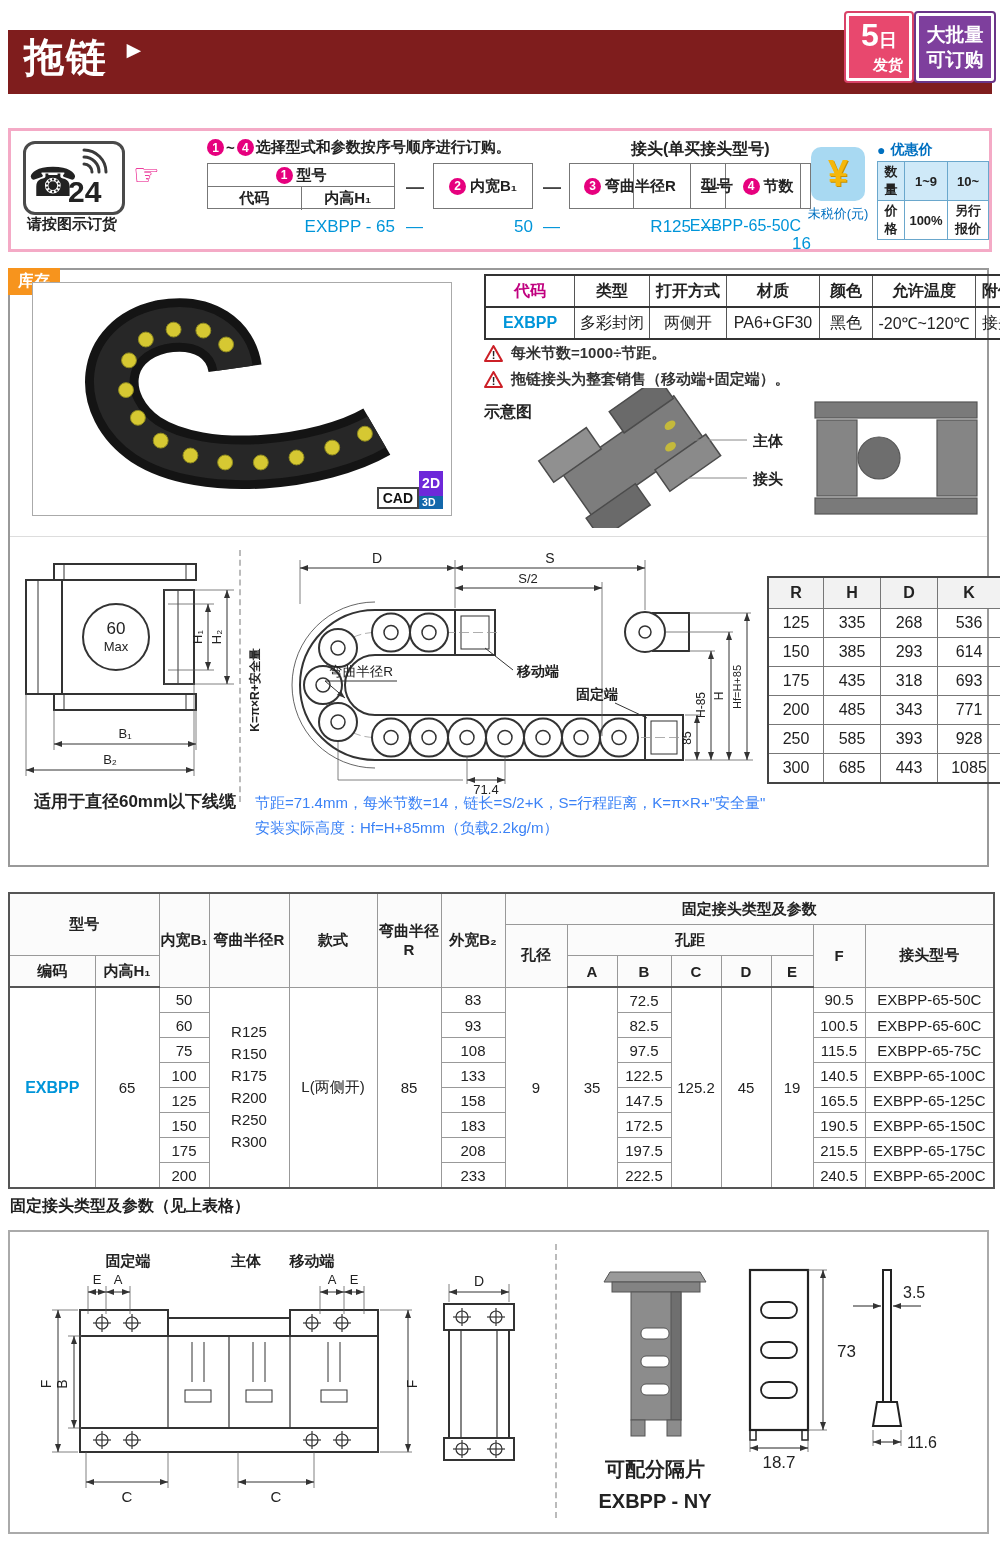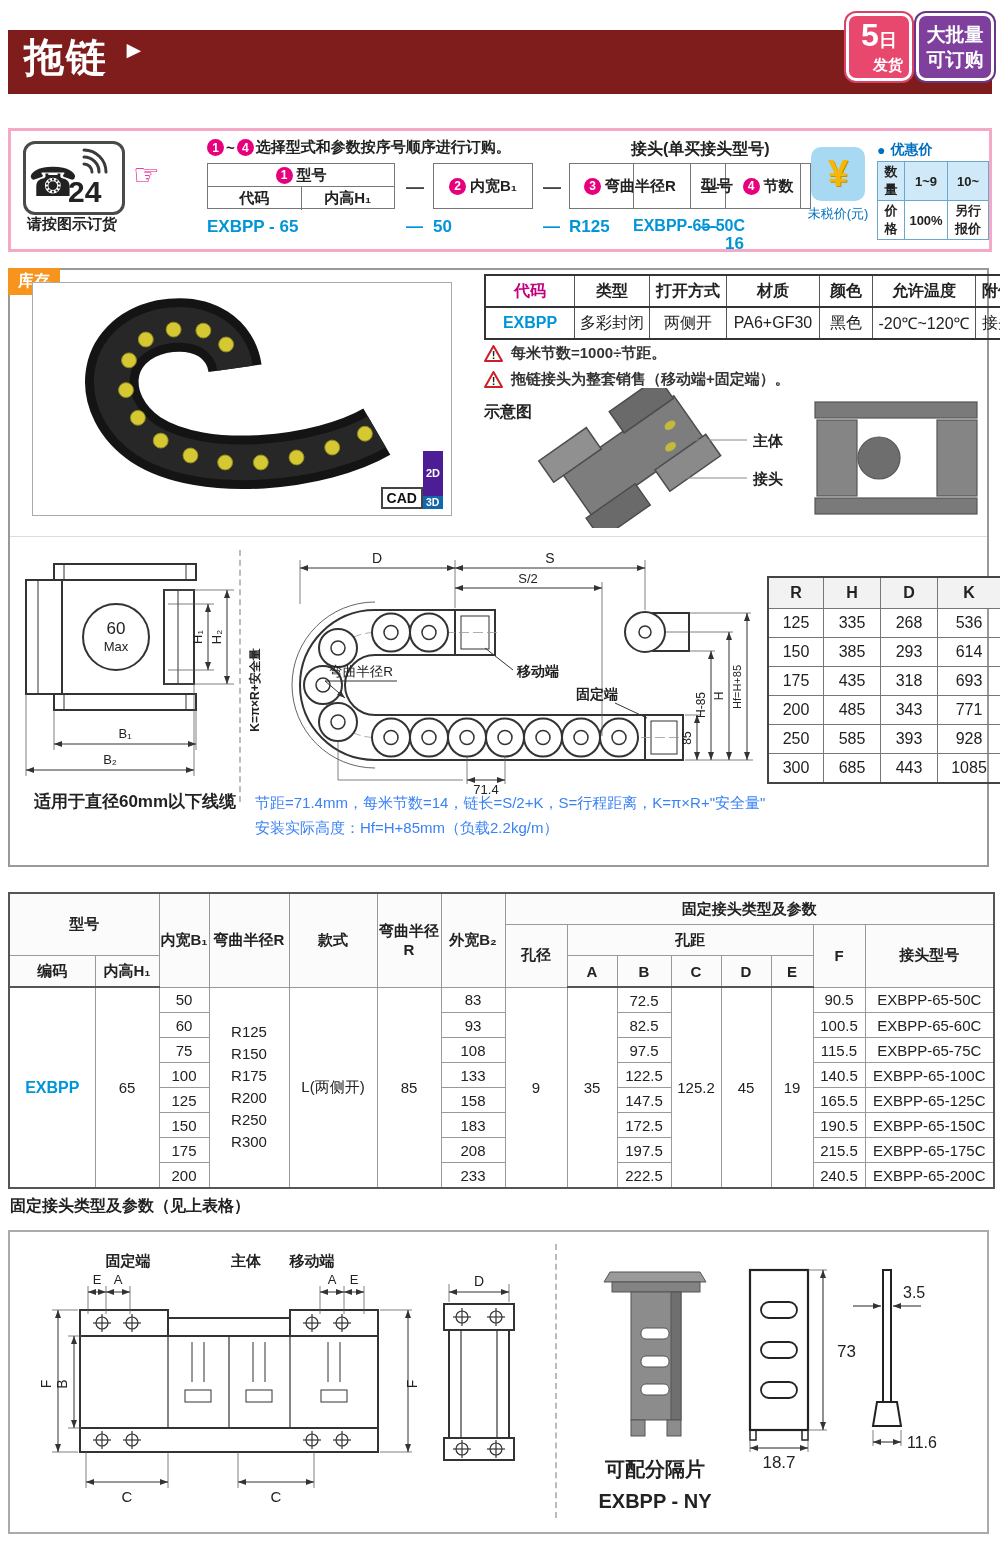--- a/index.html
+++ b/index.html
@@ -4,46 +4,46 @@
 <style>
   html,body{margin:0;padding:0;background:#fff;font-family:"Liberation Sans",sans-serif;color:#222}
   #page{position:relative;width:1000px;height:1548px;background:#fff;overflow:hidden}
   .abs{position:absolute}
   .flex{display:flex}
   
   .hbar{background:#7f1d1d;color:#fff;display:flex;align-items:flex-start}
   .brand{font-size:40px;font-weight:bold;margin-left:16px;letter-spacing:2px}
   .harrow{font-size:24px;margin:6px 12px 0 14px}
   .htitle{font-size:29px;font-weight:bold;margin-top:4px}
-  .badge{border:3px solid #fff;border-radius:10px;color:#fff;display:flex;flex-direction:column;align-items:center;justify-content:center;font-weight:bold}
+  .badge{border:3px solid #fff;border-radius:2px;color:#fff;display:flex;flex-direction:column;align-items:center;justify-content:center;font-weight:bold}
   .bship{background:#e8486e;box-shadow:0 0 0 2px #d94368}
   .bbulk{background:#7e3f9d;box-shadow:0 0 0 2px #6a3588}
   
   .obox{border:3px solid #f4aac6;background:#fff}
   .phone{border:3px solid #4a4a4a;border-radius:12px;background:#fff}
   .cnum{width:17px;height:17px;border-radius:50%;background:#e6007e;color:#fff;font-size:12px;font-weight:bold;display:inline-flex;align-items:center;justify-content:center;flex:0 0 auto}
   .stepbox{border:1px solid #777;box-sizing:border-box;font-size:15px;font-weight:bold}
   .cell{display:flex;align-items:center;justify-content:center;gap:4px}
-  .bluev{color:#0095d9;font-weight:bold;font-size:17px;text-align:left}
+  .bluev{color:#0095d9;font-weight:normal;font-size:17px;text-align:right}
   .dashd{font-size:18px;font-weight:bold;color:#444}
   .ptab{border-collapse:collapse;font-size:13px;font-weight:bold;color:#222}
   .ptab td{border:1px solid #6aa7cc;text-align:center;padding:1px 3px;height:19px}
   .ptab tr:first-child td{background:#cfe9f8}
   
   .sbox{border:2px solid #999;background:#fff}
   .stbadge{background:#f7941d;color:#fff;font-weight:bold;font-size:16px;display:flex;align-items:center;justify-content:center;border-radius:0 0 12px 0}
   .photo{border:1px solid #aaa;background:#fff}
   .spec{border-collapse:collapse;font-size:16px;table-layout:fixed}
   .spec th,.spec td{border:1px solid #555;text-align:center;height:30px;padding:0 2px;overflow:hidden}
   .spec{border:2px solid #333}
   .spec tr:first-child th{border-bottom:2px solid #333;font-weight:bold}
   .warn{display:flex;align-items:center;gap:8px;font-size:15px;font-weight:bold;color:#333}
   .cadw{display:flex;align-items:flex-end}
   .cadl{border:2px solid #444;font-size:14px;font-weight:bold;background:#fff;color:#111;padding:1px 4px;display:flex;align-items:center}
-  .cad2{background:#4c1d95;color:#fff;font-size:11px;font-weight:bold;padding:16px 3px;line-height:13px}
+  .cad2{background:#6d28d9;color:#fff;font-size:14px;font-weight:bold;padding:6px 3px;line-height:13px}
   .cad3{background:#1368ab;color:#fff;font-size:10.5px;font-weight:bold;padding:0 3px;line-height:13px}
   
   .rhdk{border-collapse:collapse;border:2px solid #444;font-size:16px;table-layout:fixed}
   .rhdk th,.rhdk td{border:1px solid #777;text-align:center;height:28px;padding:0}
   .rhdk th{background:#f2f2f2;font-weight:bold;height:30px}
   .mt{border-collapse:collapse;border:2px solid #555;font-size:15px;table-layout:fixed;width:981px}
   .mt th,.mt td{border:1px solid #999;text-align:center;padding:0;height:24px;overflow:hidden}
   .mt thead th{font-weight:bold;background:#fbfbfb;height:30px}
   .mt thead tr:last-child th{border-bottom:2px solid #555}
   .mt .code{color:#0095d9;font-weight:bold;font-size:16px}

